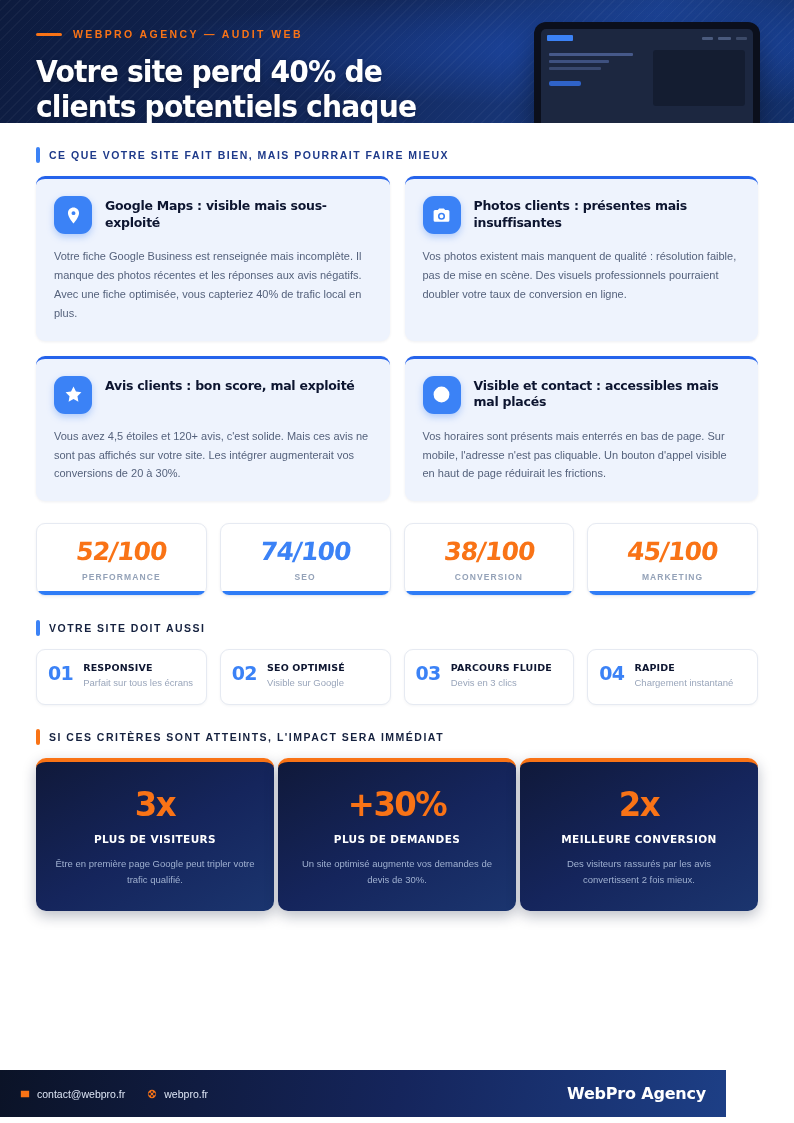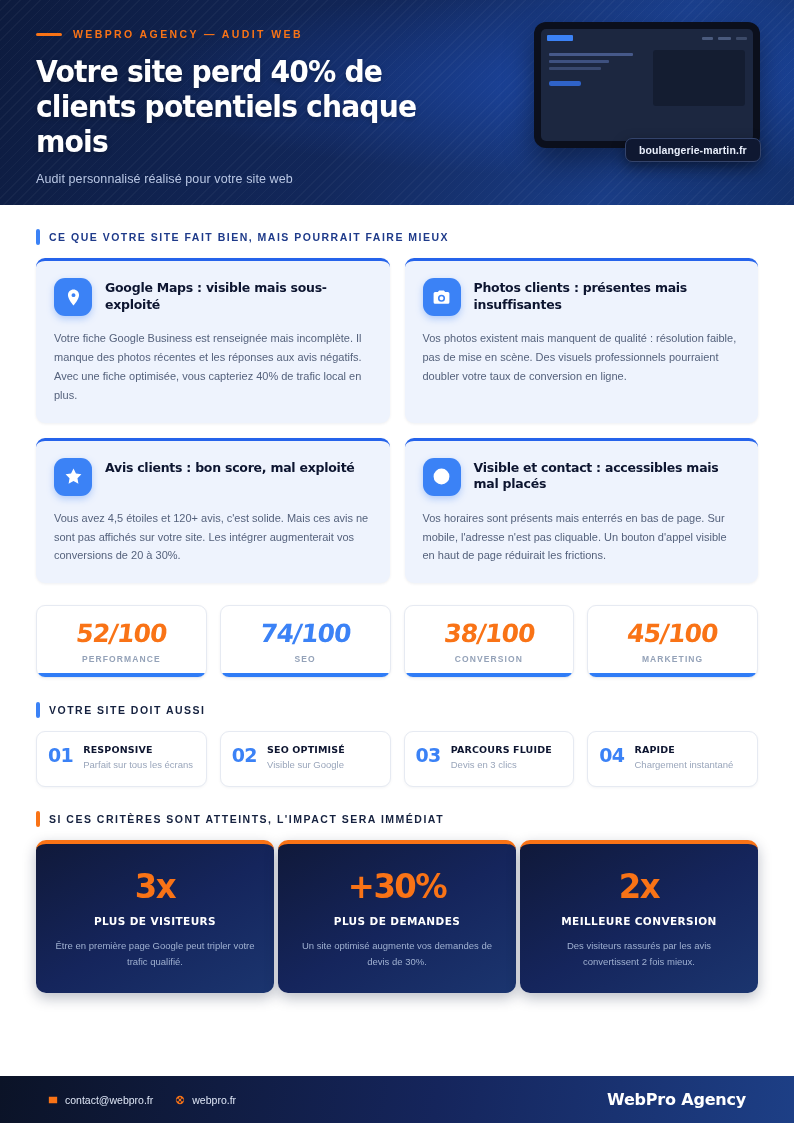--- a/index.html
+++ b/index.html
@@ -8,21 +8,21 @@
     font-family: "Liberation Sans", sans-serif;
     background:#ffffff;
     color:#1f2937;
     position:relative;
     overflow:hidden;
   }
 
   
   .hero {
     position:relative;
-    height:205px;
+    height:123px;
     background:
       radial-gradient(ellipse at 78% 40%, rgba(37,99,235,.38) 0%, rgba(37,99,235,0) 55%),
       linear-gradient(115deg,#0d1b3e 0%, #12275a 45%, #1a3d86 78%, #13306b 100%);
     overflow:hidden;
   }
   .hero::after{
     content:"";
     position:absolute; inset:0;
     background-image:repeating-linear-gradient(135deg, rgba(255,255,255,.035) 0 1px, transparent 1px 7px);
     pointer-events:none;
@@ -215,24 +215,24 @@
     font-size:10.5px; font-weight:bold; color:#ffffff;
     letter-spacing:.4px; text-transform:uppercase;
   }
   .impact-desc {
     margin-top:11px;
     font-size:9.5px; color:#9fb0d0; line-height:1.6;
   }
 
   
   .footer {
-    position:absolute; left:0; bottom:0; width:794px; height:47px;
+    position:absolute; left:0; bottom:6px; width:726px; height:47px;
     background:linear-gradient(100deg,#0b1327 0%, #15255c 55%, #1d3f86 100%);
     display:flex; align-items:center; justify-content:space-between;
-    padding:0 48px;
+    padding:0 20px;
   }
   .f-left { display:flex; align-items:center; gap:22px; }
   .f-item { display:flex; align-items:center; gap:7px; color:#dde5f5; font-size:10.5px; }
   .f-ico { width:10px; height:10px; fill:#f97316; flex:none; }
   .f-brand {
     font-family:"DejaVu Sans", sans-serif;
     color:#ffffff; font-size:16px; font-weight:bold; letter-spacing:-.2px;
   }
 </style>
 </head>

